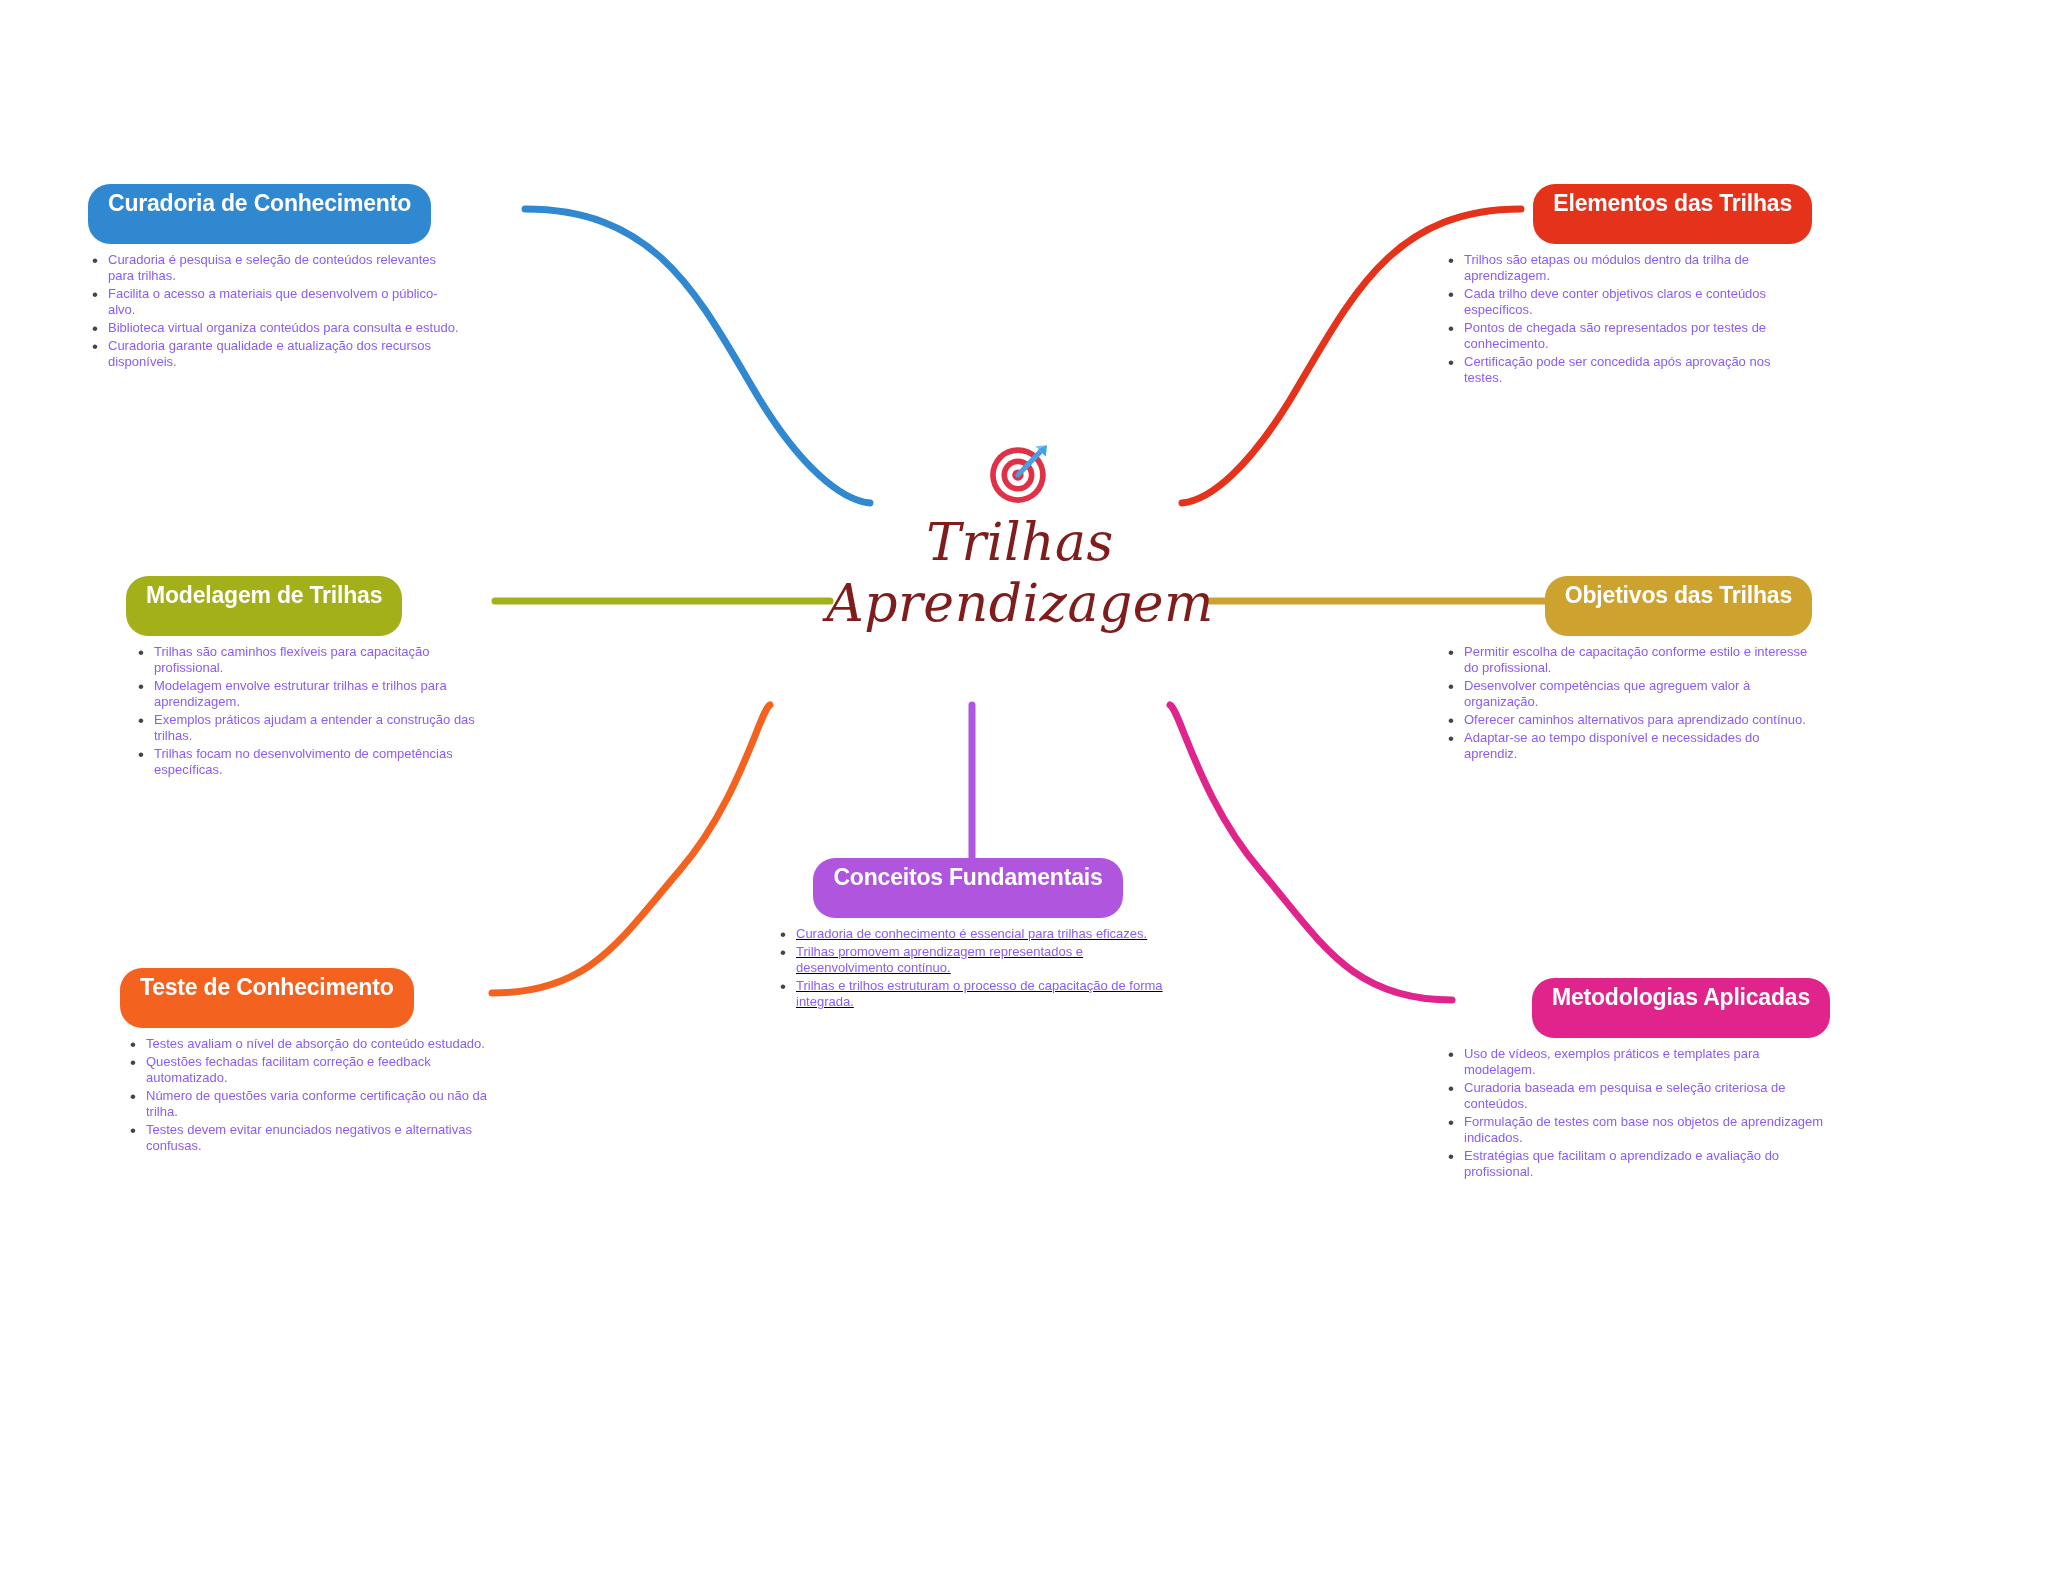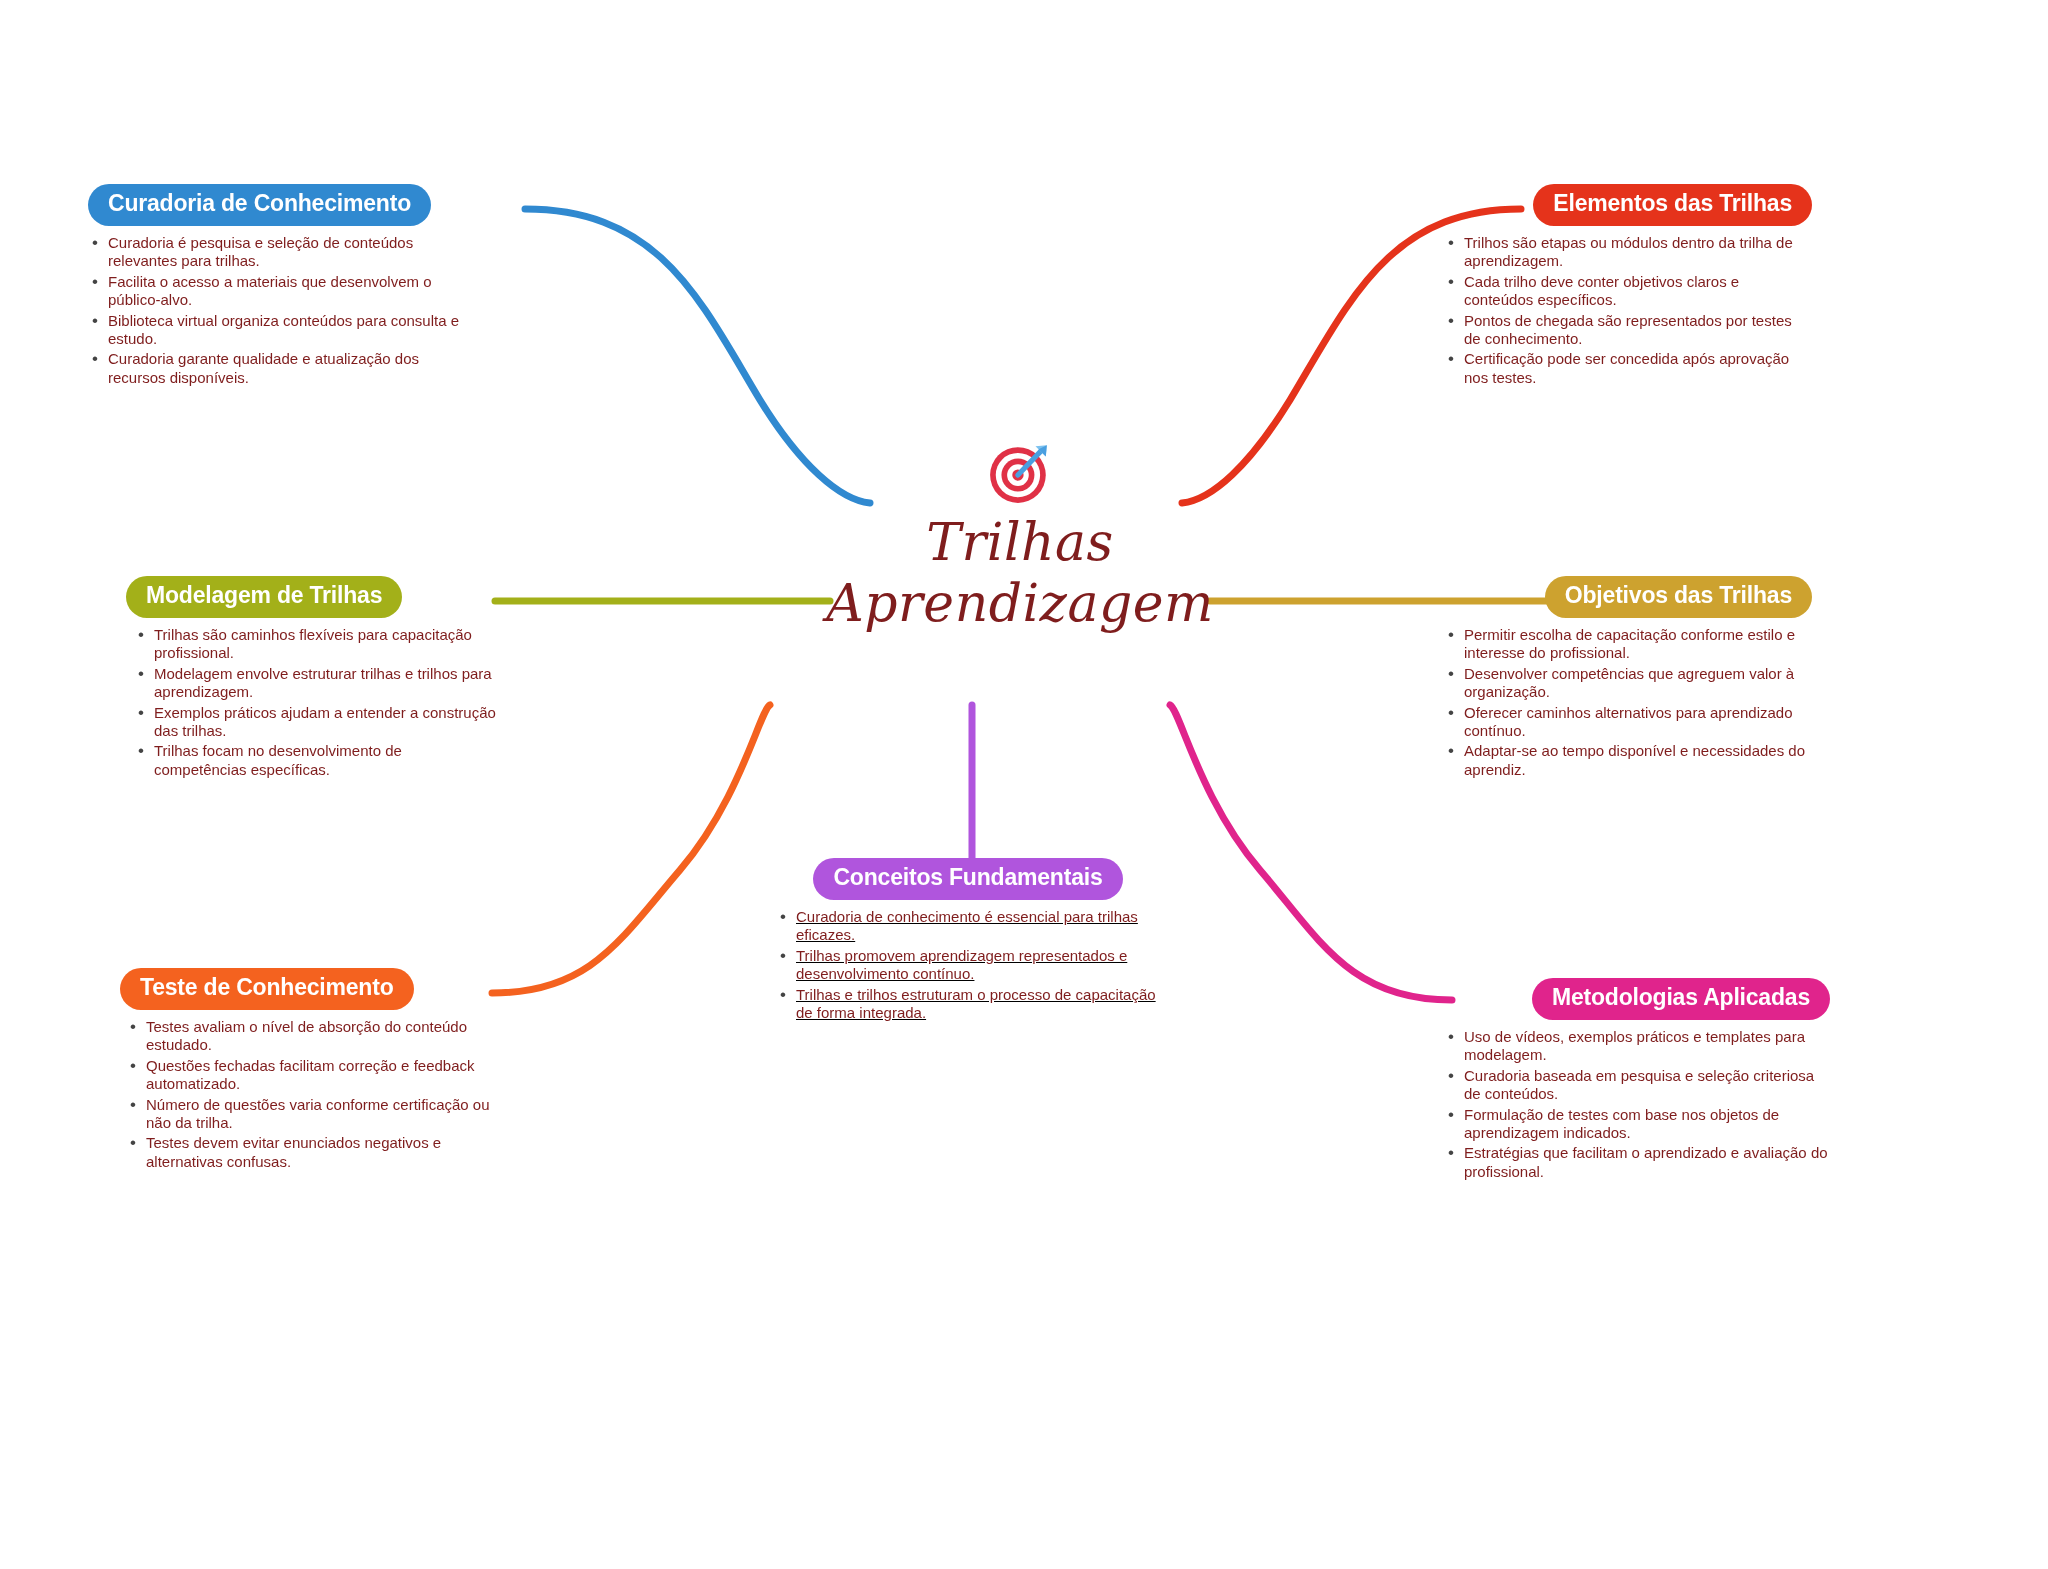--- a/index.html
+++ b/index.html
@@ -59,21 +59,21 @@
   }
 
   
   .branch {
     position: absolute;
     width: 390px;
   }
   .branch-header {
     display: inline-block;
     border-radius: 22px;
-    padding: 7px 20px 9px 20px;
+    padding: 7px 20px 27px 20px;
     color: #ffffff;
     font-size: 23px;
     font-weight: bold;
     letter-spacing: -0.2px;
     white-space: nowrap;
     line-height: 1.12;
   }
   .branch.align-right { text-align: right; }
   .branch.align-right .branch-header { text-align: center; }
   .branch.align-center { text-align: center; }
@@ -82,22 +82,22 @@
   .bullets {
     list-style: none;
     margin: 8px 0 0 0;
     padding: 0;
     text-align: left;
   }
   .bullets li {
     position: relative;
     padding-left: 18px;
     margin-bottom: 2px;
-    color: #7f1d1d;
-    font-size: 15px;
+    color: #8b5cf6;
+    font-size: 13px;
     line-height: 1.23;
   }
   .bullets li::before {
     content: "\2022";
     position: absolute;
     left: 2px;
     top: -1px;
     color: #444444;
     font-size: 17px;
   }

